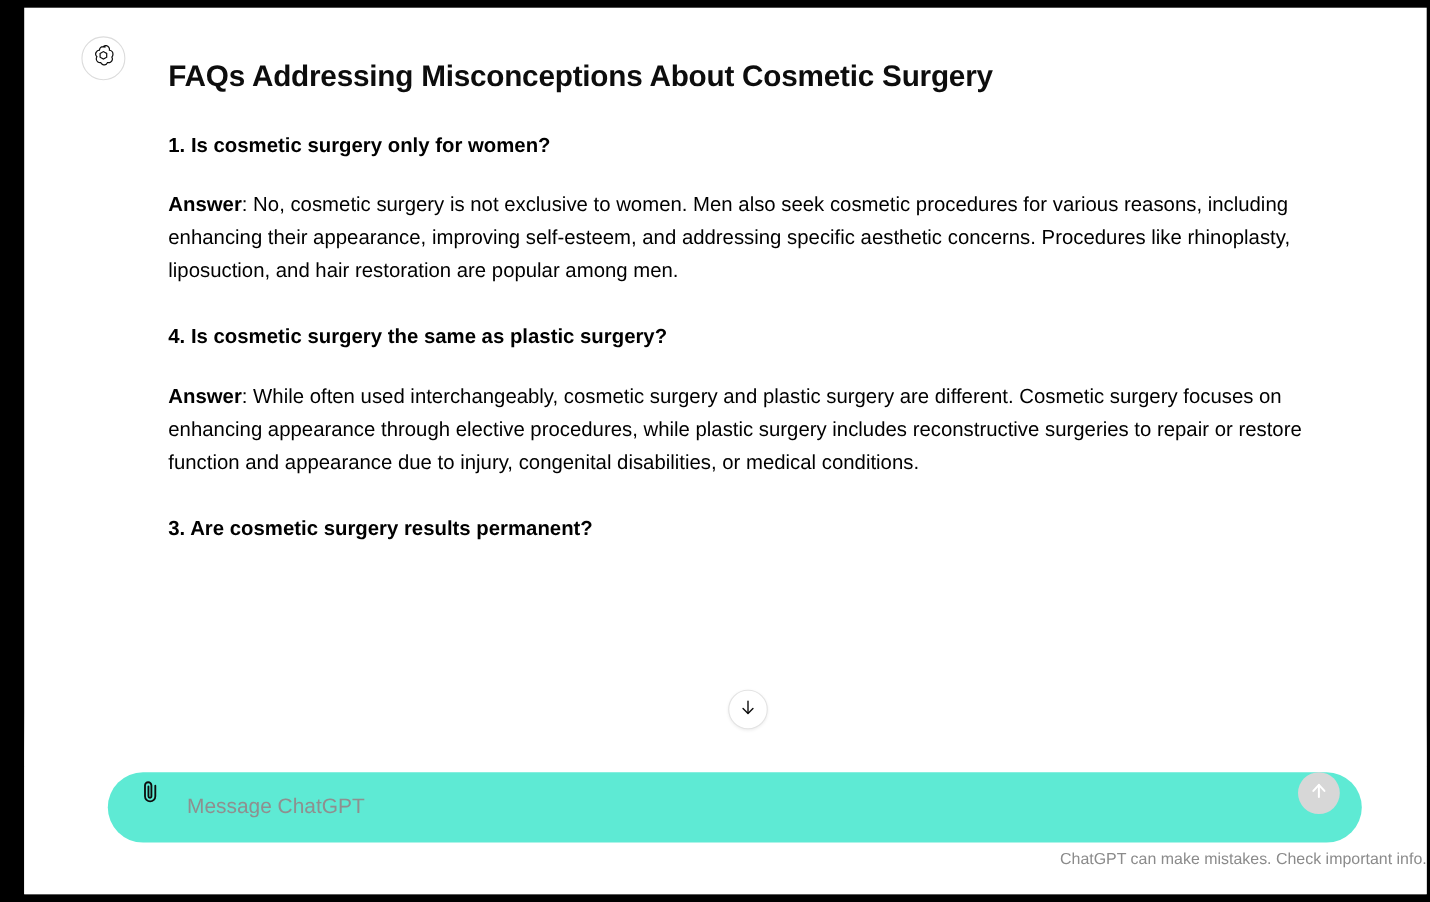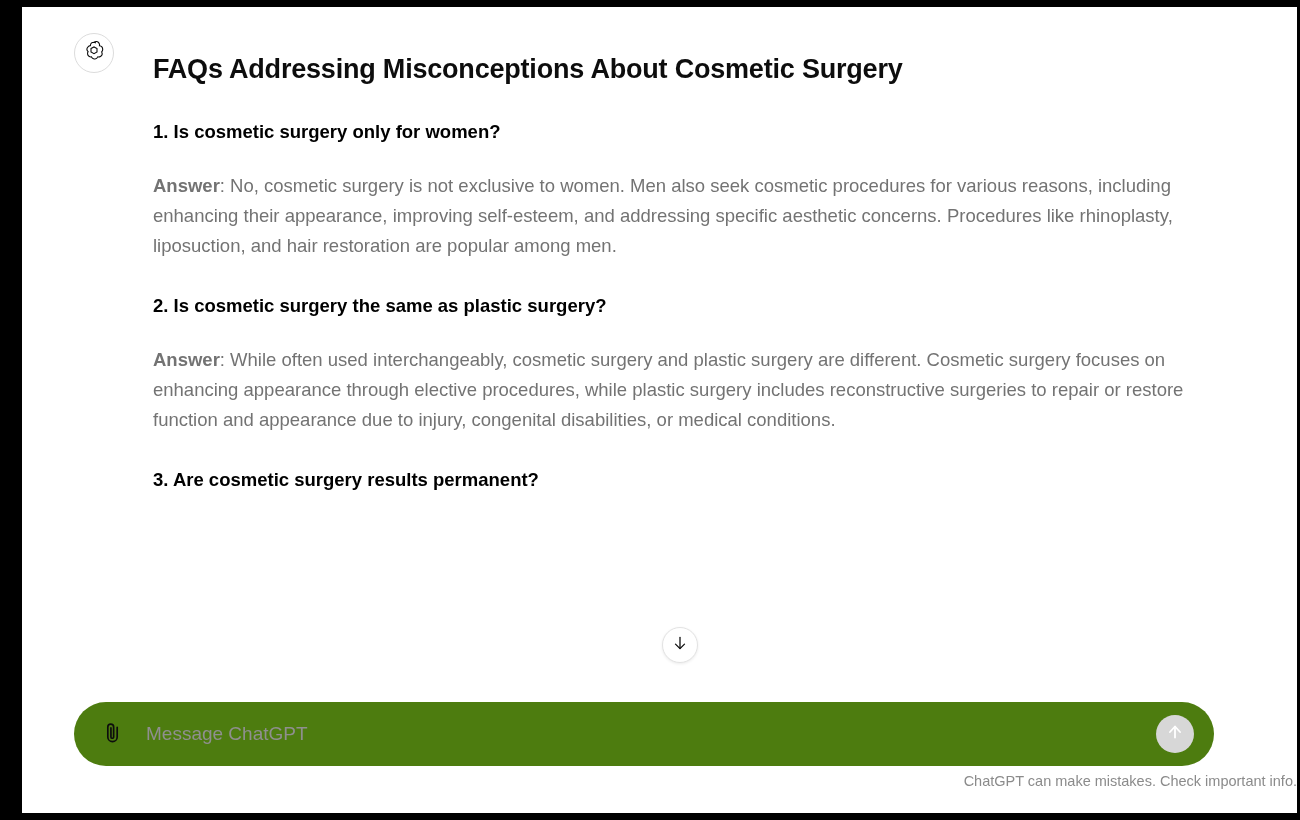--- a/index.html
+++ b/index.html
@@ -64,21 +64,21 @@
     font-weight: bold;
     margin: 32px 0 0 0;
     line-height: 1.4;
     color: #000000;
   }
   p.answer {
     font-size: 18.5px;
     font-weight: 400;
     margin: 26px 0 0 0;
     line-height: 1.63;
-    color: #737373;
+    color: #000000;
     max-width: 1060px;
   }
   p.answer b { font-weight: bold; }
 
   
   .scroll-btn {
     position: absolute;
     left: 640px;
     top: 620px;
     width: 36px;
@@ -105,28 +105,27 @@
   .composer-wrap {
     position: absolute;
     left: 0; right: 0;
     bottom: 0;
     height: 116px;
     background: #ffffff;
     z-index: 6;
   }
   .composer {
     position: absolute;
-    left: 52px;
+    left: 76px;
     top: 5px;
     width: 1140px;
     height: 64px;
-    background: #4d7c0f;
+    background: #5eead4;
     border-radius: 32px;
     display: flex;
-    align-items: center;
   }
   .attach-btn {
     width: 40px;
     height: 40px;
     margin-left: 18px;
     border-radius: 50%;
     display: flex;
     align-items: center;
     justify-content: center;
     flex: 0 0 auto;
@@ -180,21 +179,21 @@
         </span>
       </div>
 
       <div class="msg-body">
 
         <h1 class="title">FAQs Addressing Misconceptions About Cosmetic Surgery</h1>
 
         <h3 class="qhead">1. Is cosmetic surgery only for women?</h3>
         <p class="answer"><b>Answer</b><span>: No, cosmetic surgery is not exclusive to women. Men also seek cosmetic procedures for various reasons, including enhancing their appearance, improving self-esteem, and addressing specific aesthetic concerns. Procedures like rhinoplasty, liposuction, and hair restoration are popular among men.</span></p>
 
-        <h3 class="qhead">2. Is cosmetic surgery the same as plastic surgery?</h3>
+        <h3 class="qhead">4. Is cosmetic surgery the same as plastic surgery?</h3>
         <p class="answer"><b>Answer</b><span>: While often used interchangeably, cosmetic surgery and plastic surgery are different. Cosmetic surgery focuses on enhancing appearance through elective procedures, while plastic surgery includes reconstructive surgeries to repair or restore function and appearance due to injury, congenital disabilities, or medical conditions.</span></p>
 
         <h3 class="qhead">3. Are cosmetic surgery results permanent?</h3>
 
       </div>
     </div>
   </div>
 
   <div class="fade"></div>
 

